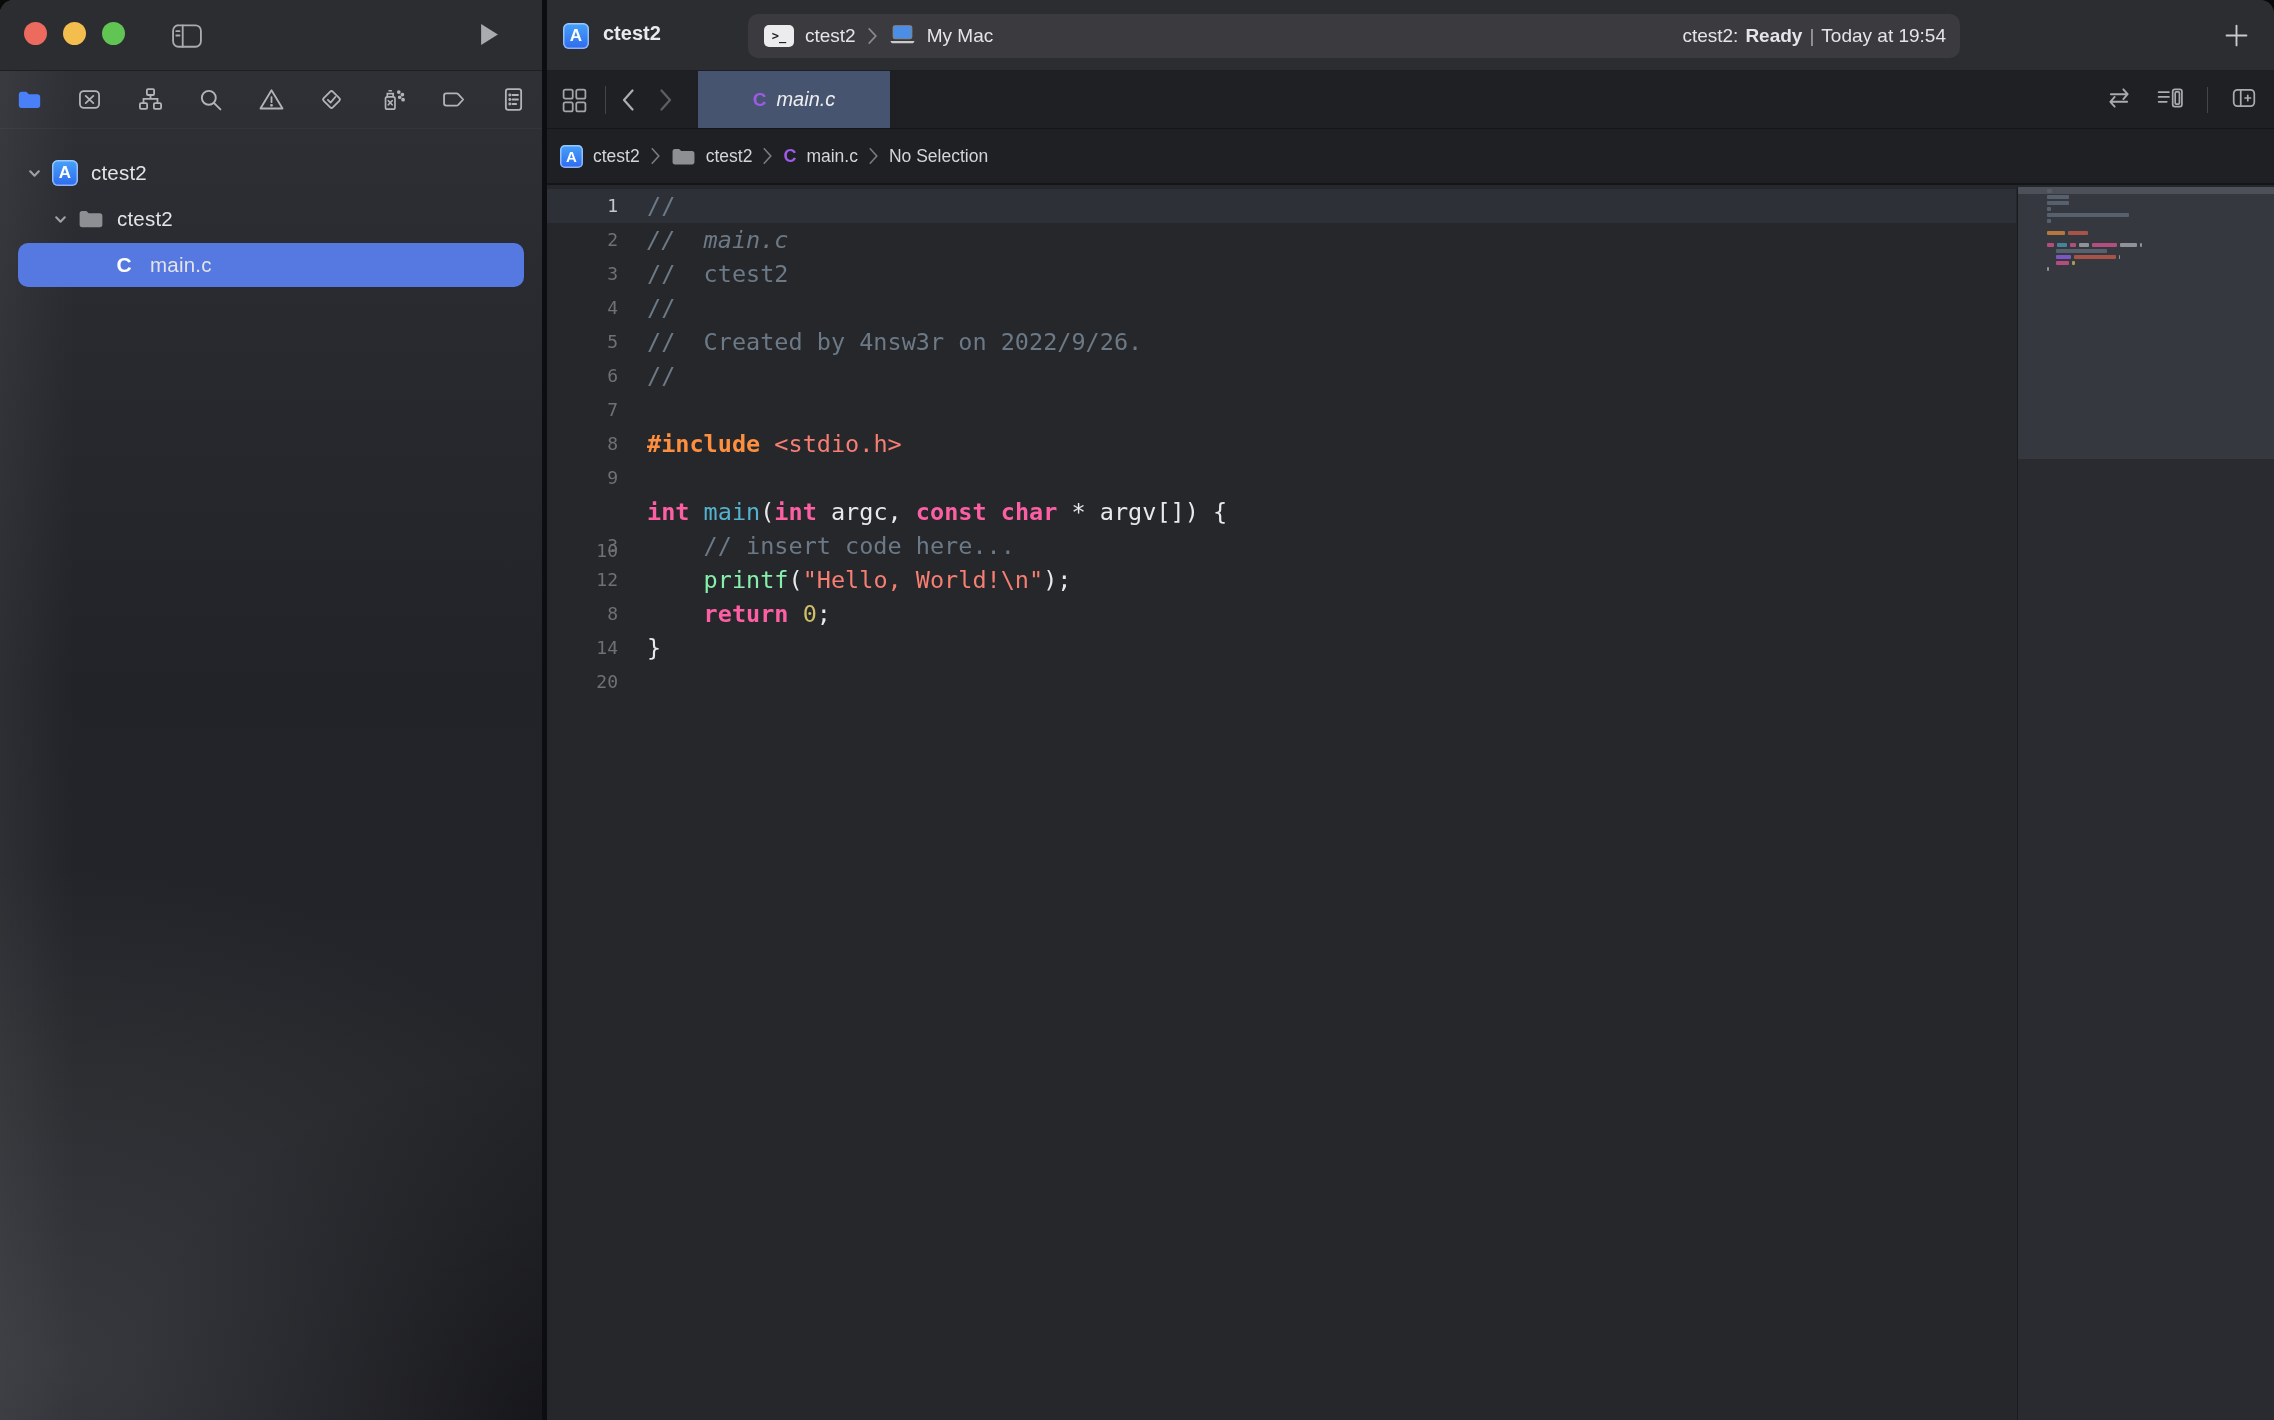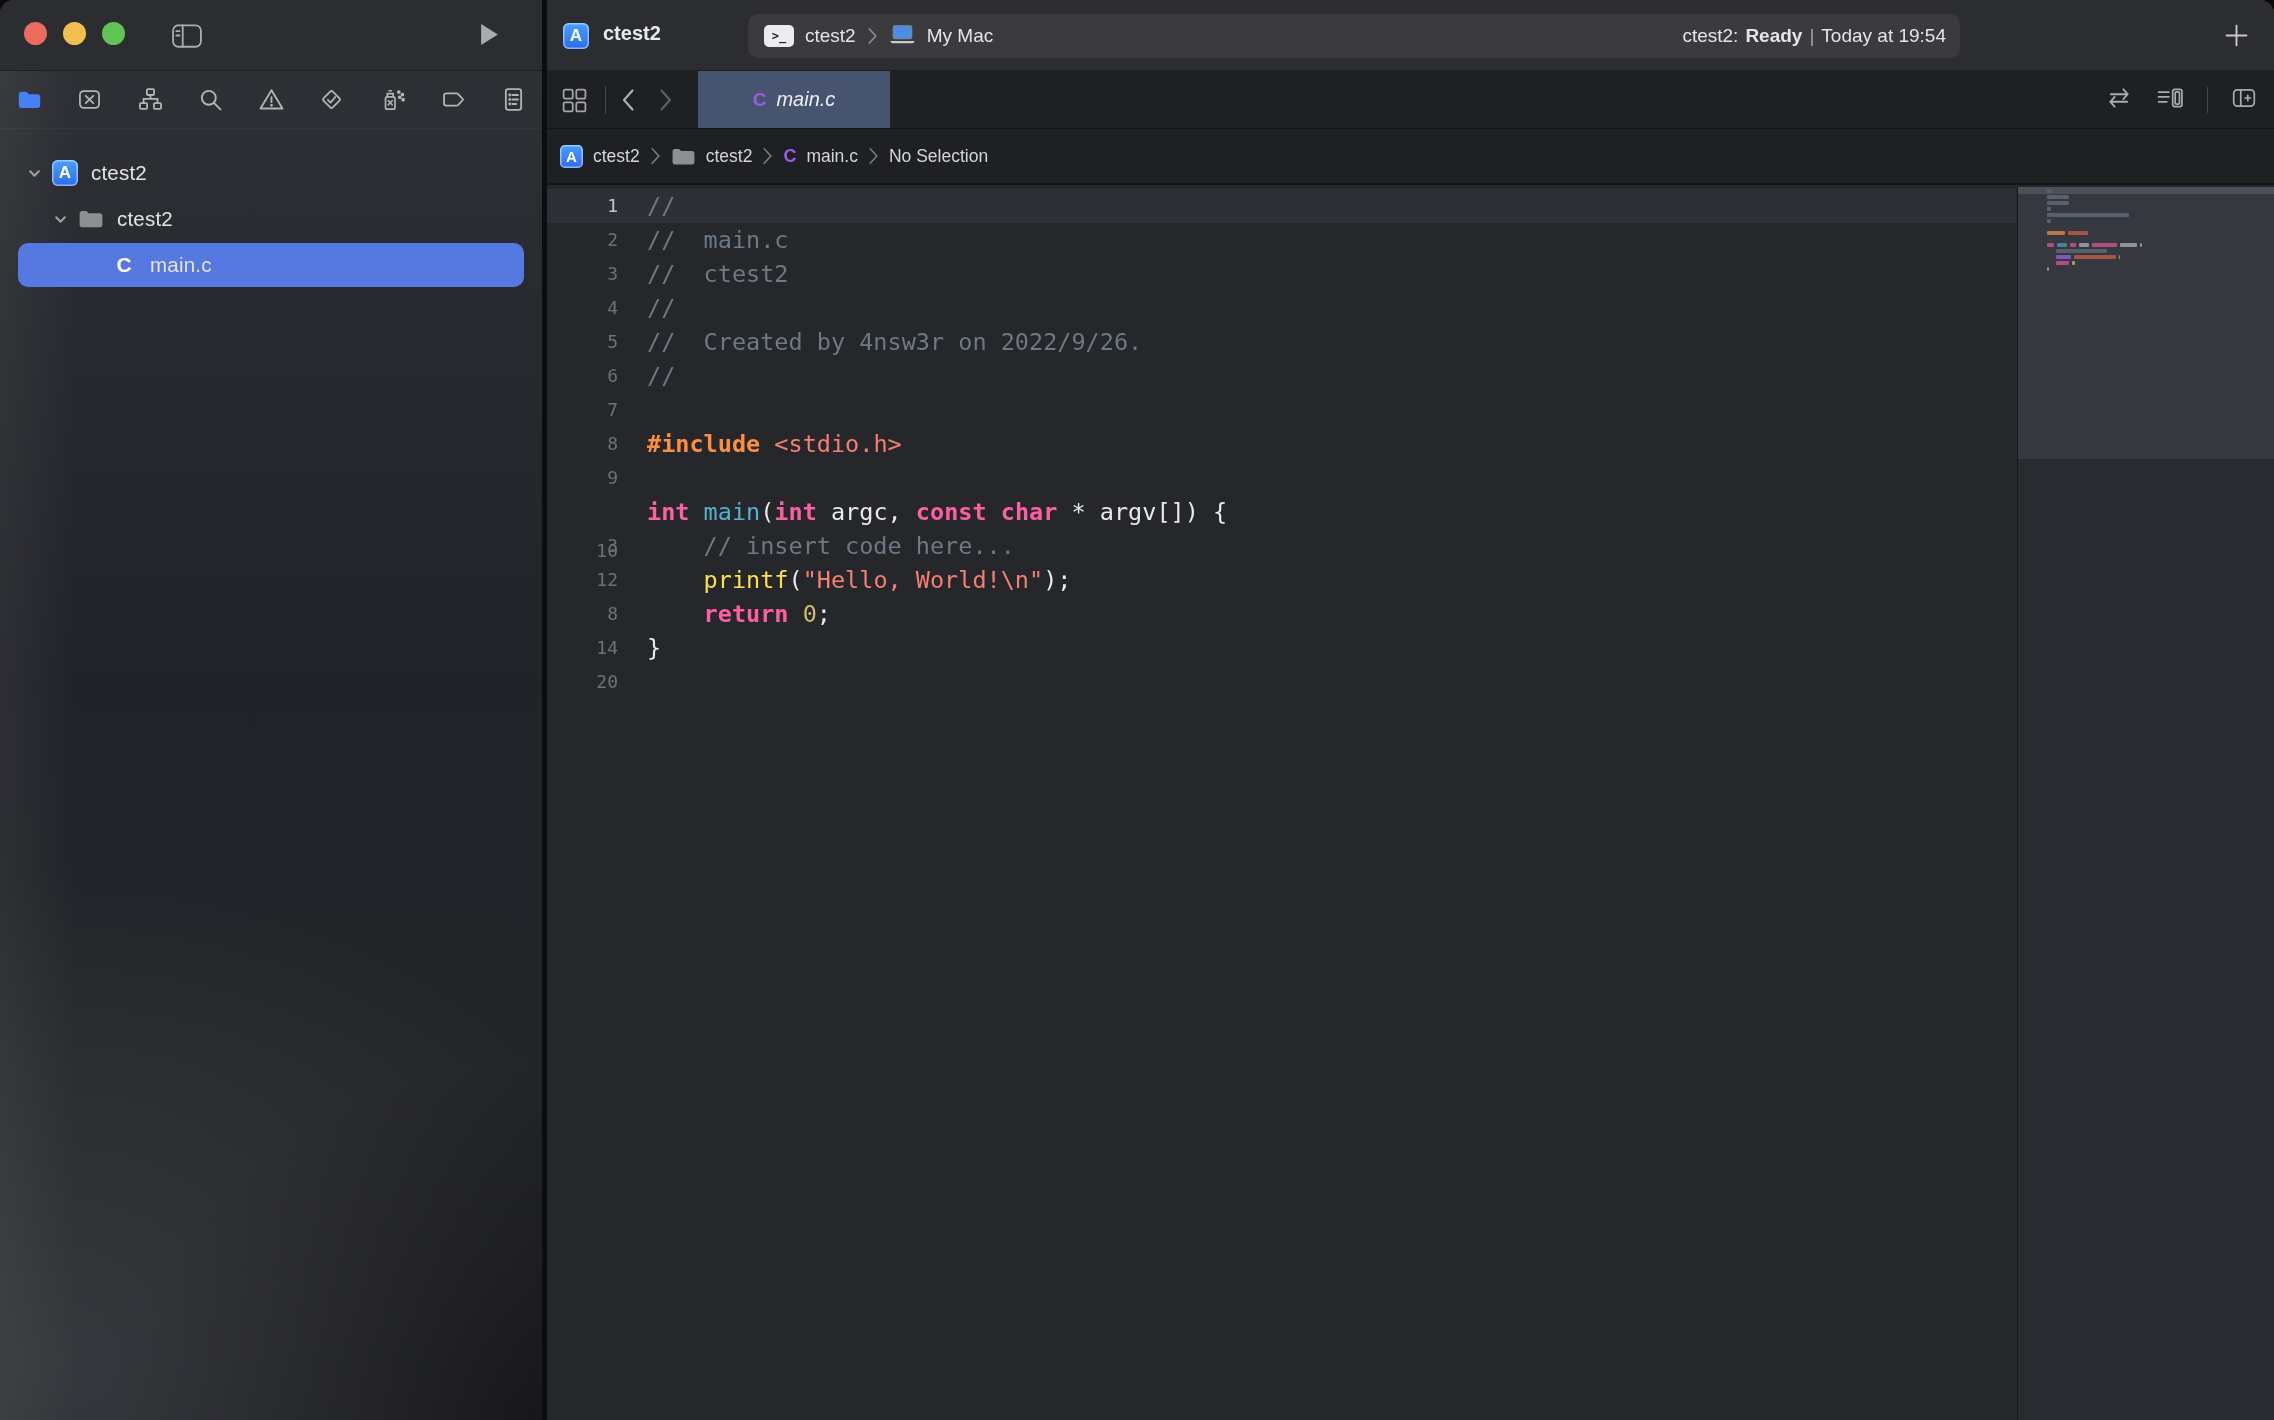--- a/index.html
+++ b/index.html
@@ -106,21 +106,21 @@
   .code { position:absolute; left:100px; top:2px; right:258px; }
   .code-line { position:absolute; left:0; height:34px; line-height:34px; font-size:23.5px;
     white-space:pre; }
   .tok-comment  { color:#6C7986; }
   .tok-plain    { color:#E8E9EA; }
   .tok-keyword  { color:#FC5FA3; font-weight:700; }
   .tok-preproc  { color:#FD8F3F; font-weight:700; }
   .tok-string   { color:#F77E72; }
   .tok-number   { color:#D0BF69; }
   .tok-funcproj { color:#54B2CE; }
-  .tok-funccall { color:#fde047;margin-top:28px; }
+  .tok-funccall { color:#86efac;margin-top:28px; }
 
   .minimap { position:absolute; right:0; top:0; width:257px; height:100%; background:#2A2B30;
     border-left:1px solid #1A1B1E; cursor:pointer; }
   .mm-visible { position:absolute; left:0; top:0; width:100%; height:272px; background:#36383F; }
   .mm-curline { position:absolute; left:0; top:0; width:100%; height:7px; background:#4D5058; }
   .mm-bar { position:absolute; height:3.5px; border-radius:1px; }
 </style>
 </head>
 <body>
 
@@ -388,21 +388,21 @@
           <div class="gut-num" style="top: 272px;">9</div>
           <div class="gut-num" style="top: 306px; margin-top: 39px;">10</div>
           <div class="gut-num" style="top: 340px;">3</div>
           <div class="gut-num" style="top: 374px;">12</div>
           <div class="gut-num" style="top: 408px;">8</div>
           <div class="gut-num" style="top: 442px;">14</div>
           <div class="gut-num" style="top: 476px;">20</div>
         </div>
       <div class="code">
           <div class="code-line" style="top: 0px;"><span class="tok-comment">//</span></div>
-          <div class="code-line" style="top: 34px;"><span class="tok-comment">//  main.c</span></div>
+          <div class="code-line" style="top: 34px; font-style: italic;"><span class="tok-comment">//  main.c</span></div>
           <div class="code-line" style="top: 68px;"><span class="tok-comment">//  ctest2</span></div>
           <div class="code-line" style="top: 102px;"><span class="tok-comment">//</span></div>
           <div class="code-line" style="top: 136px;"><span class="tok-comment">//  Created by 4nsw3r on 2022/9/26.</span></div>
           <div class="code-line" style="top: 170px;"><span class="tok-comment">//</span></div>
           <div class="code-line" style="top: 204px;"></div>
           <div class="code-line" style="top: 238px;"><span class="tok-preproc">#include</span><span class="tok-plain"> </span><span class="tok-string">&lt;stdio.h&gt;</span></div>
           <div class="code-line" style="top: 272px;"></div>
           <div class="code-line" style="top: 306px;"><span class="tok-keyword">int</span><span class="tok-plain"> </span><span class="tok-funcproj">main</span><span class="tok-plain">(</span><span class="tok-keyword">int</span><span class="tok-plain"> argc, </span><span class="tok-keyword">const</span><span class="tok-plain"> </span><span class="tok-keyword">char</span><span class="tok-plain"> * argv[]) {</span></div>
           <div class="code-line" style="top: 340px;"><span class="tok-comment">    // insert code here...</span></div>
           <div class="code-line" style="top: 374px;"><span class="tok-plain">    </span><span class="tok-funccall">printf</span><span class="tok-plain">(</span><span class="tok-string">"Hello, World!\n"</span><span class="tok-plain">);</span></div>

